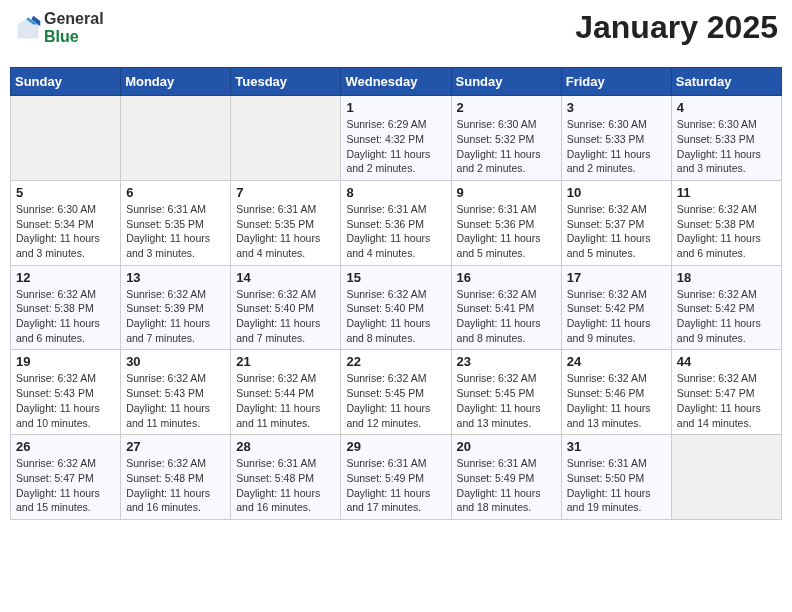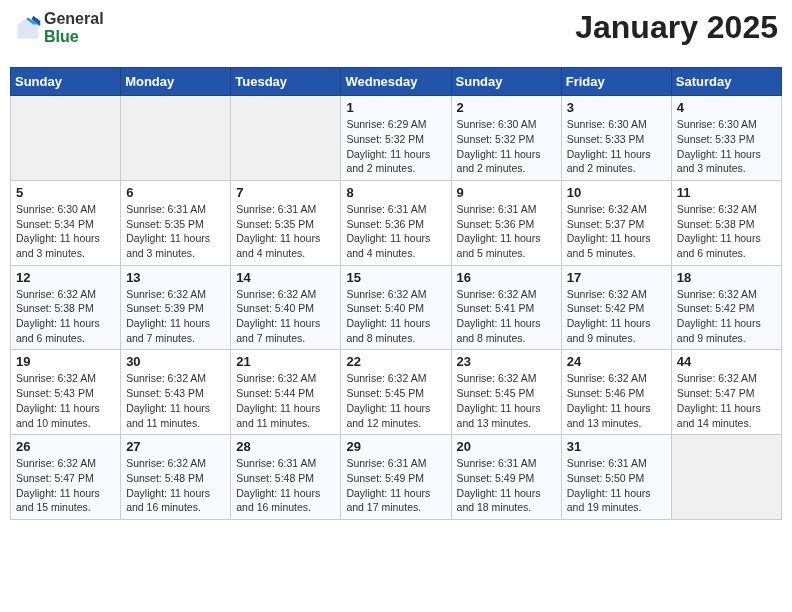--- a/index.html
+++ b/index.html
@@ -134,21 +134,21 @@
       </tr>
   </thead>
   <tbody id="calendar-body">
   <tr>
         <td class="empty-cell"></td>
         <td class="empty-cell"></td>
         <td class="empty-cell"></td>
         <td>
           <span class="day-number">1</span>
           <div class="day-info" style="white-space: pre-line;">Sunrise: 6:29 AM
-Sunset: 5:32 PM
+Sunset: 4:32 PM
 Daylight: 11 hours
 and 2 minutes.</div>
         </td>
         <td>
           <span class="day-number">2</span>
           <div class="day-info" style="white-space: pre-line;">Sunrise: 6:30 AM
 Sunset: 5:32 PM
 Daylight: 11 hours
 and 2 minutes.</div>
         </td>

